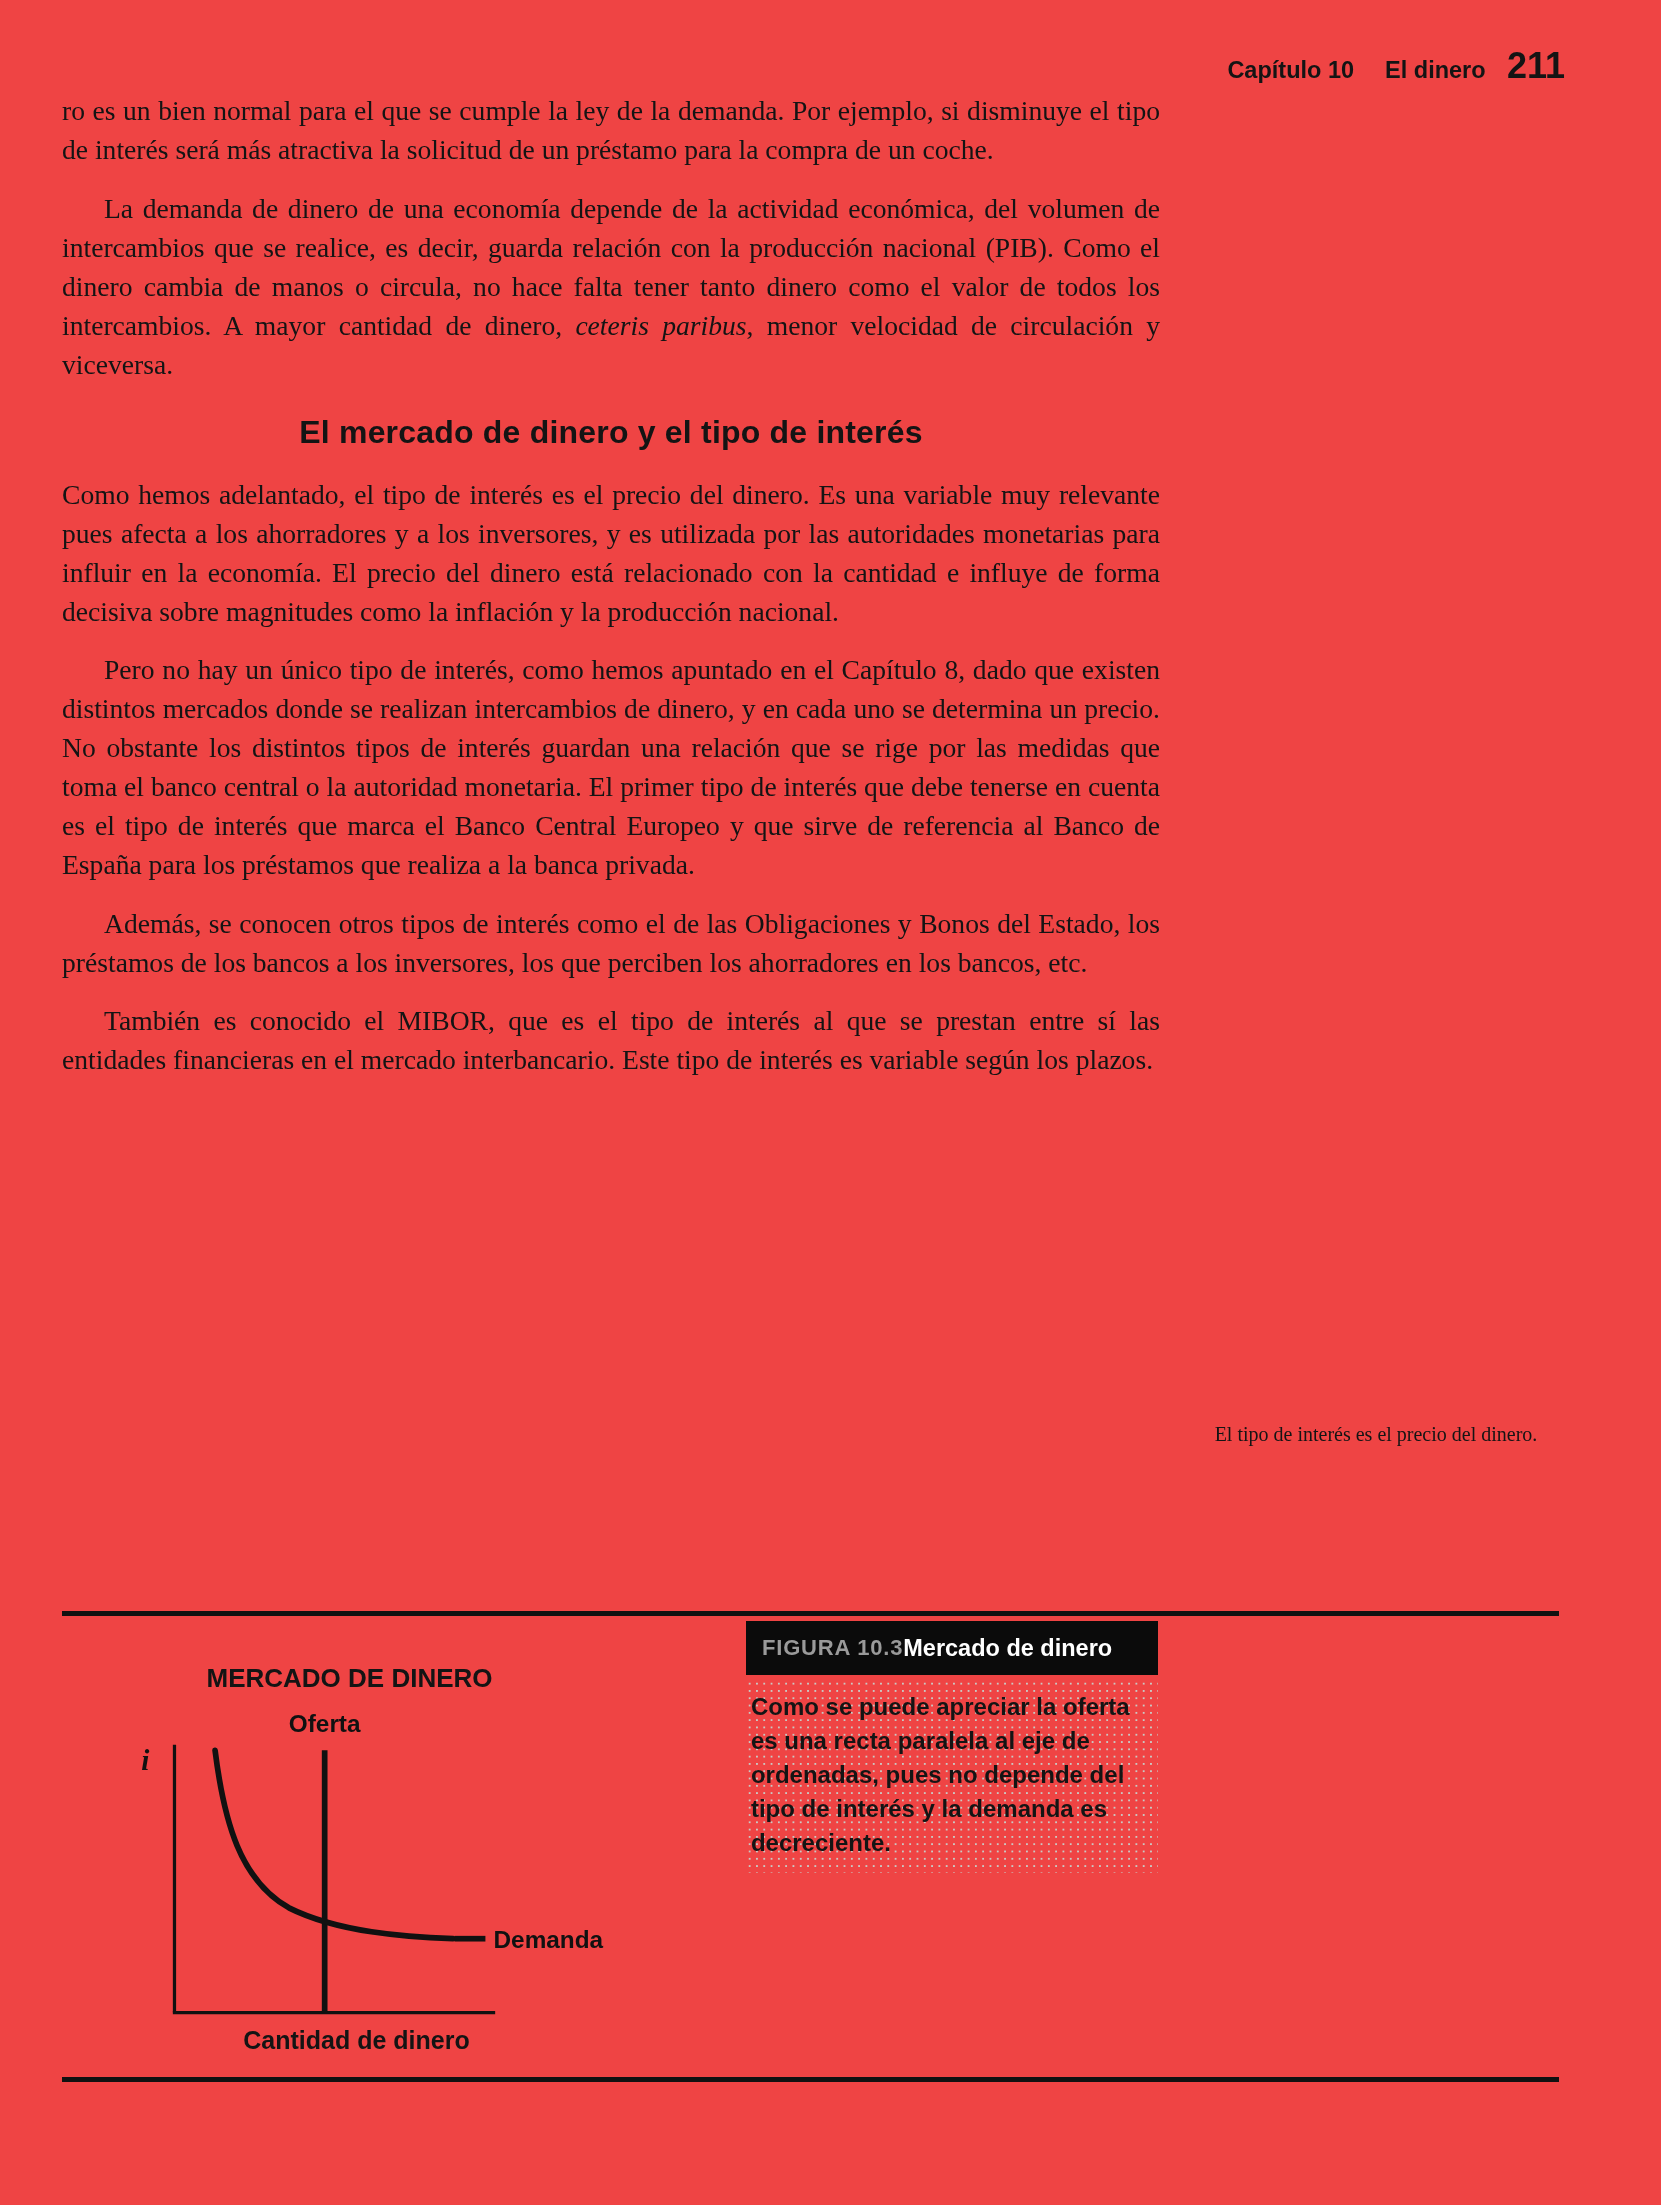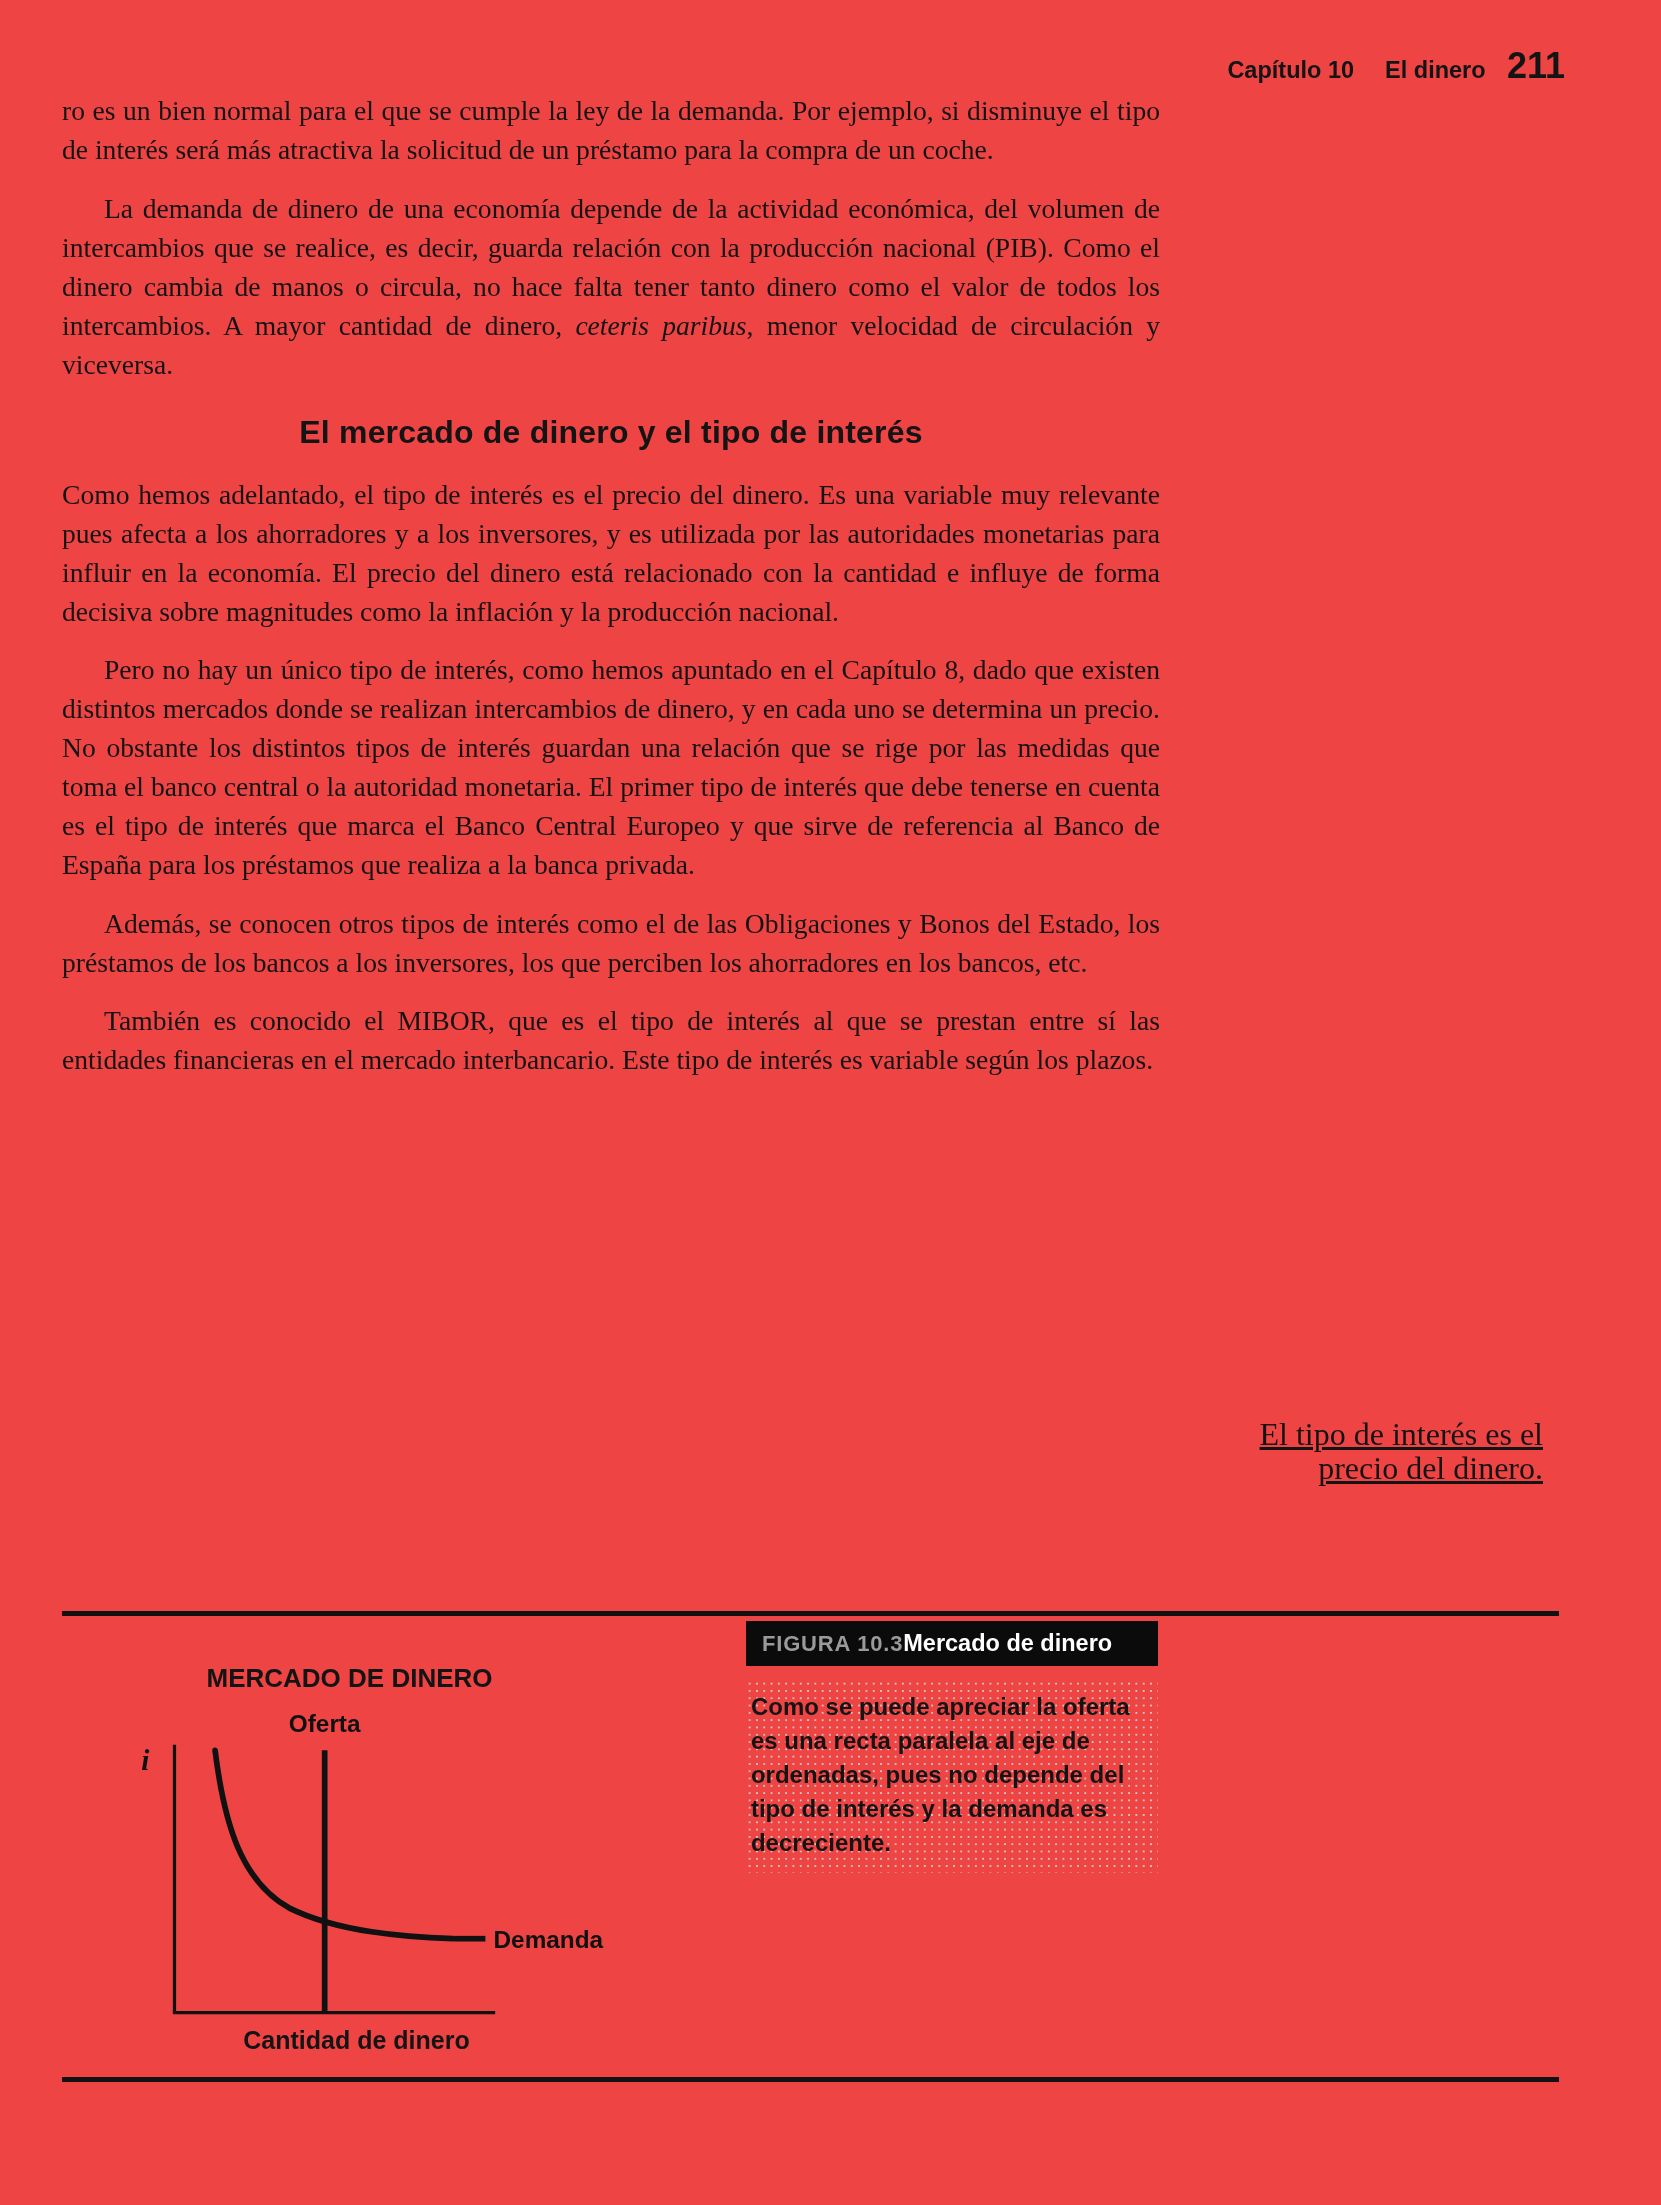--- a/index.html
+++ b/index.html
@@ -37,23 +37,22 @@
     font-family:"Liberation Sans", sans-serif;
     font-weight:bold; font-size:32px; line-height:39px;
     text-align:center;
     margin-top:29px; margin-bottom:23px;
     letter-spacing:0.2px;
   }
 
   
   .margin-note {
     position:absolute; left:1209px; top:1417px; width:334px;
-    font-size:32px; line-height:34px;
-    text-align:right;
-    text-decoration:underline;
+    font-size:20px; line-height:34px;
+    text-align:center;
   }
 
   
   .rule { position:absolute; left:62px; width:1497px; height:4.9px; background:#111; }
   .rule-top { top:1611px; }
   .rule-bottom { top:2077px; }
 
   
   .chart-title {
     position:absolute; left:114px; top:1663px; width:471px;
@@ -72,21 +71,21 @@
   }
   .chart-xlabel {
     position:absolute; left:162px; top:2026px; width:389px;
     text-align:center;
     font-family:"Liberation Sans", sans-serif;
     font-weight:bold; font-size:25px;
   }
 
   
   .figure-caption-bar {
-    position:absolute; left:746px; top:1621px; width:412px; height:45px;
+    position:absolute; left:746px; top:1621px; width:412px; height:54px;
     background:#0b0b0b;
     display:flex; align-items:center; 
     padding:0 16px;
     font-family:"Liberation Sans", sans-serif;
     font-weight:bold;
   }
   .figure-caption-bar .fig-label { color:#9a9a9a; font-size:22px; letter-spacing:0.8px; }
   .figure-caption-bar .fig-name  { color:#ffffff; font-size:23.5px; }
   .figure-caption-text {
     position:absolute; left:746px; top:1680px; width:412px;

